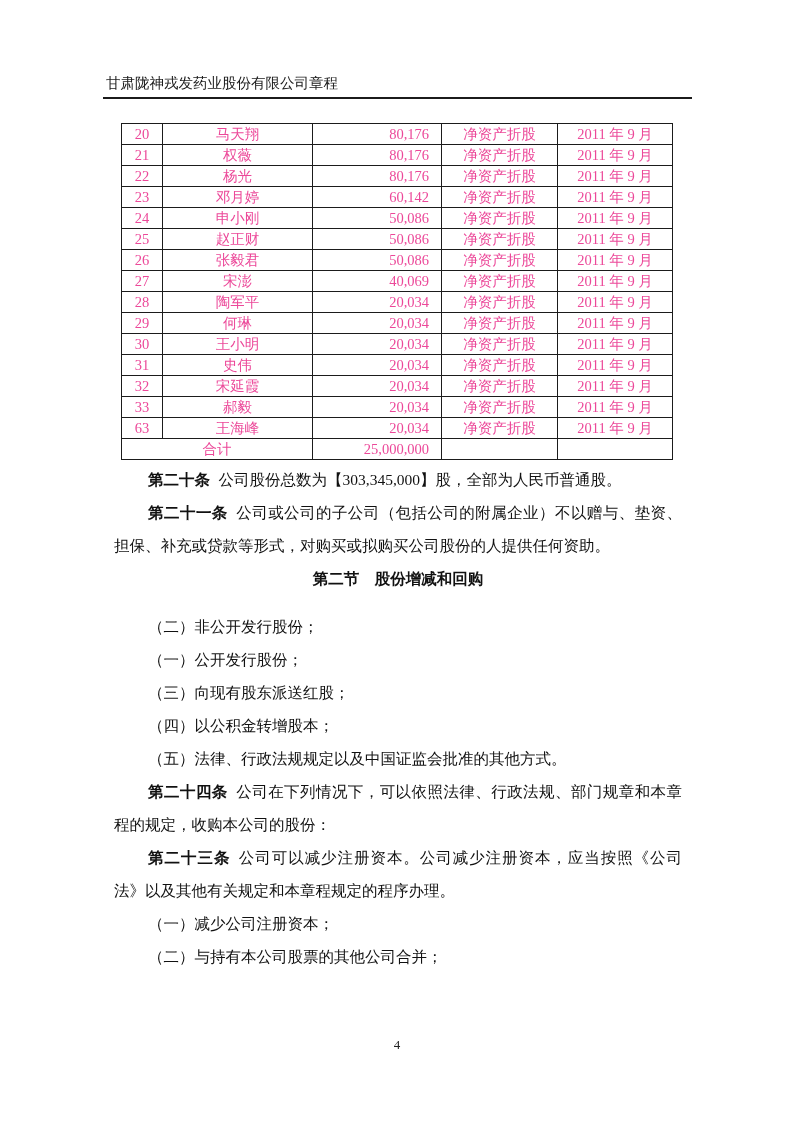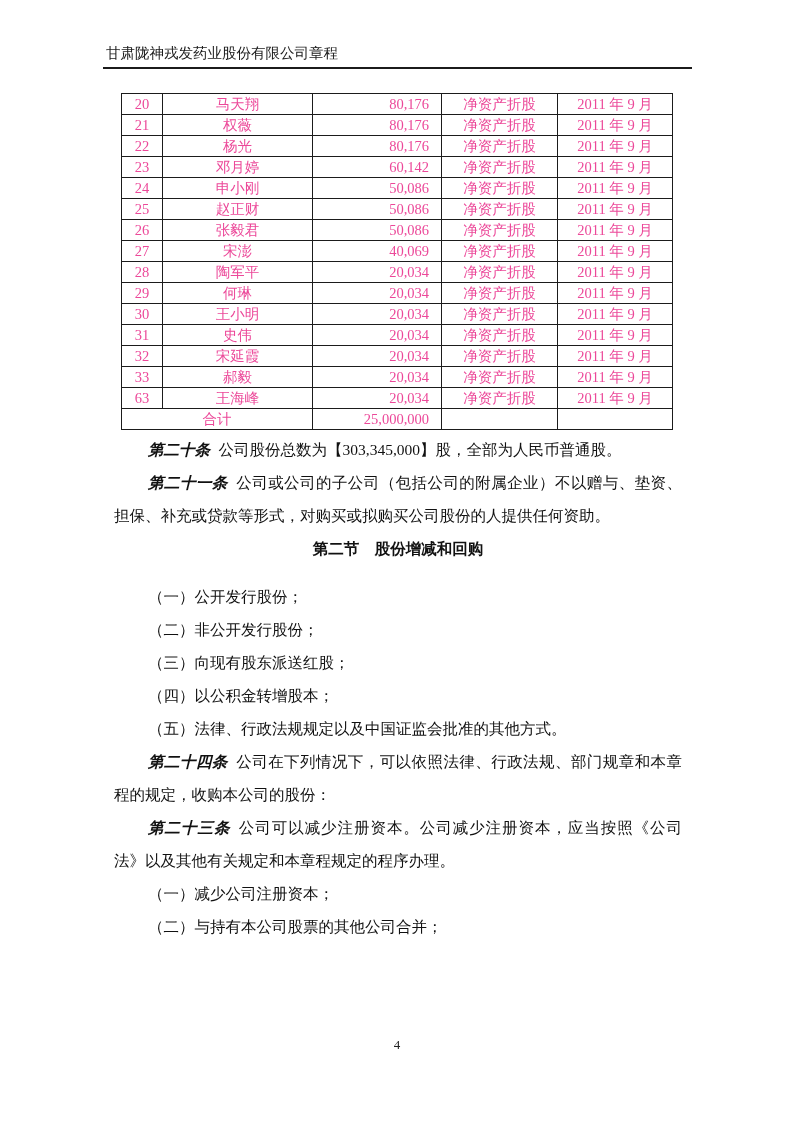--- a/index.html
+++ b/index.html
@@ -5,21 +5,21 @@
   html, body { margin: 0; padding: 0; background: #ffffff; }
   .page {
     position: relative;
     width: 794px;
     height: 1122px;
     margin: 0 auto;
     background: #ffffff;
     color: #000000;
     font-family: "Liberation Serif", "DejaVu Serif", serif;
     box-sizing: border-box;
-    padding-top: 44px;
+    padding-top: 74px;
     overflow: hidden;
   }
 
   
   .doc-header {
     margin: 0 102px 0 103px;
     padding: 0 0 5px 3px;
     font-size: 14.5px;
     line-height: 18px;
     border-bottom: 2px solid #1b1b1b;
@@ -53,21 +53,21 @@
 
   
   .content {
     margin: 3px 112px 0 114px;
     font-size: 15.5px;
     line-height: 33px;
     text-align: justify;
     color: #111;
   }
   .content p { margin: 0; text-indent: 2.2em; }
-  .term { font-weight: bold; margin-right: 0.55em; font-style: italic; }
+  .term { font-weight: bold; margin-right: 0.55em; }
   .bold-num { font-weight: normal; }
   .section-heading {
     text-align: center;
     text-indent: 0 !important;
     font-weight: bold;
     margin: 0 0 15px 0 !important;
   }
   .section-heading .sec-label { margin-right: 1em; }
   .list-item { text-align: left; }
 
@@ -218,22 +218,22 @@
 
   <div class="content">
 
     <p><span class="term">第二十条</span><span>公司股份总数为</span><span class="bold-num">【303,345,000】</span><span>股，全部为人民币普通股。</span></p>
 
     <p><span class="term">第二十一条</span><span>公司或公司的子公司（包括公司的附属企业）不以赠与、垫资、担保、补充或贷款等形式，对购买或拟购买公司股份的人提供任何资助。</span></p>
 
     <p class="section-heading"><span class="sec-label">第二节</span><span>股份增减和回购</span></p>
 
 
+    <p class="list-item">（二）非公开发行股份；</p>
     <p class="list-item">（一）公开发行股份；</p>
-    <p class="list-item">（二）非公开发行股份；</p>
     <p class="list-item">（三）向现有股东派送红股；</p>
     <p class="list-item">（四）以公积金转增股本；</p>
     <p class="list-item">（五）法律、行政法规规定以及中国证监会批准的其他方式。</p>
 
     <p><span class="term">第二十四条</span><span>公司在下列情况下，可以依照法律、行政法规、部门规章和本章程的规定，收购本公司的股份：</span></p>
 
     <p><span class="term">第二十三条</span><span>公司可以减少注册资本。公司减少注册资本，应当按照《公司法》以及其他有关规定和本章程规定的程序办理。</span></p>
 
     <p class="list-item">（一）减少公司注册资本；</p>
     <p class="list-item">（二）与持有本公司股票的其他公司合并；</p>

